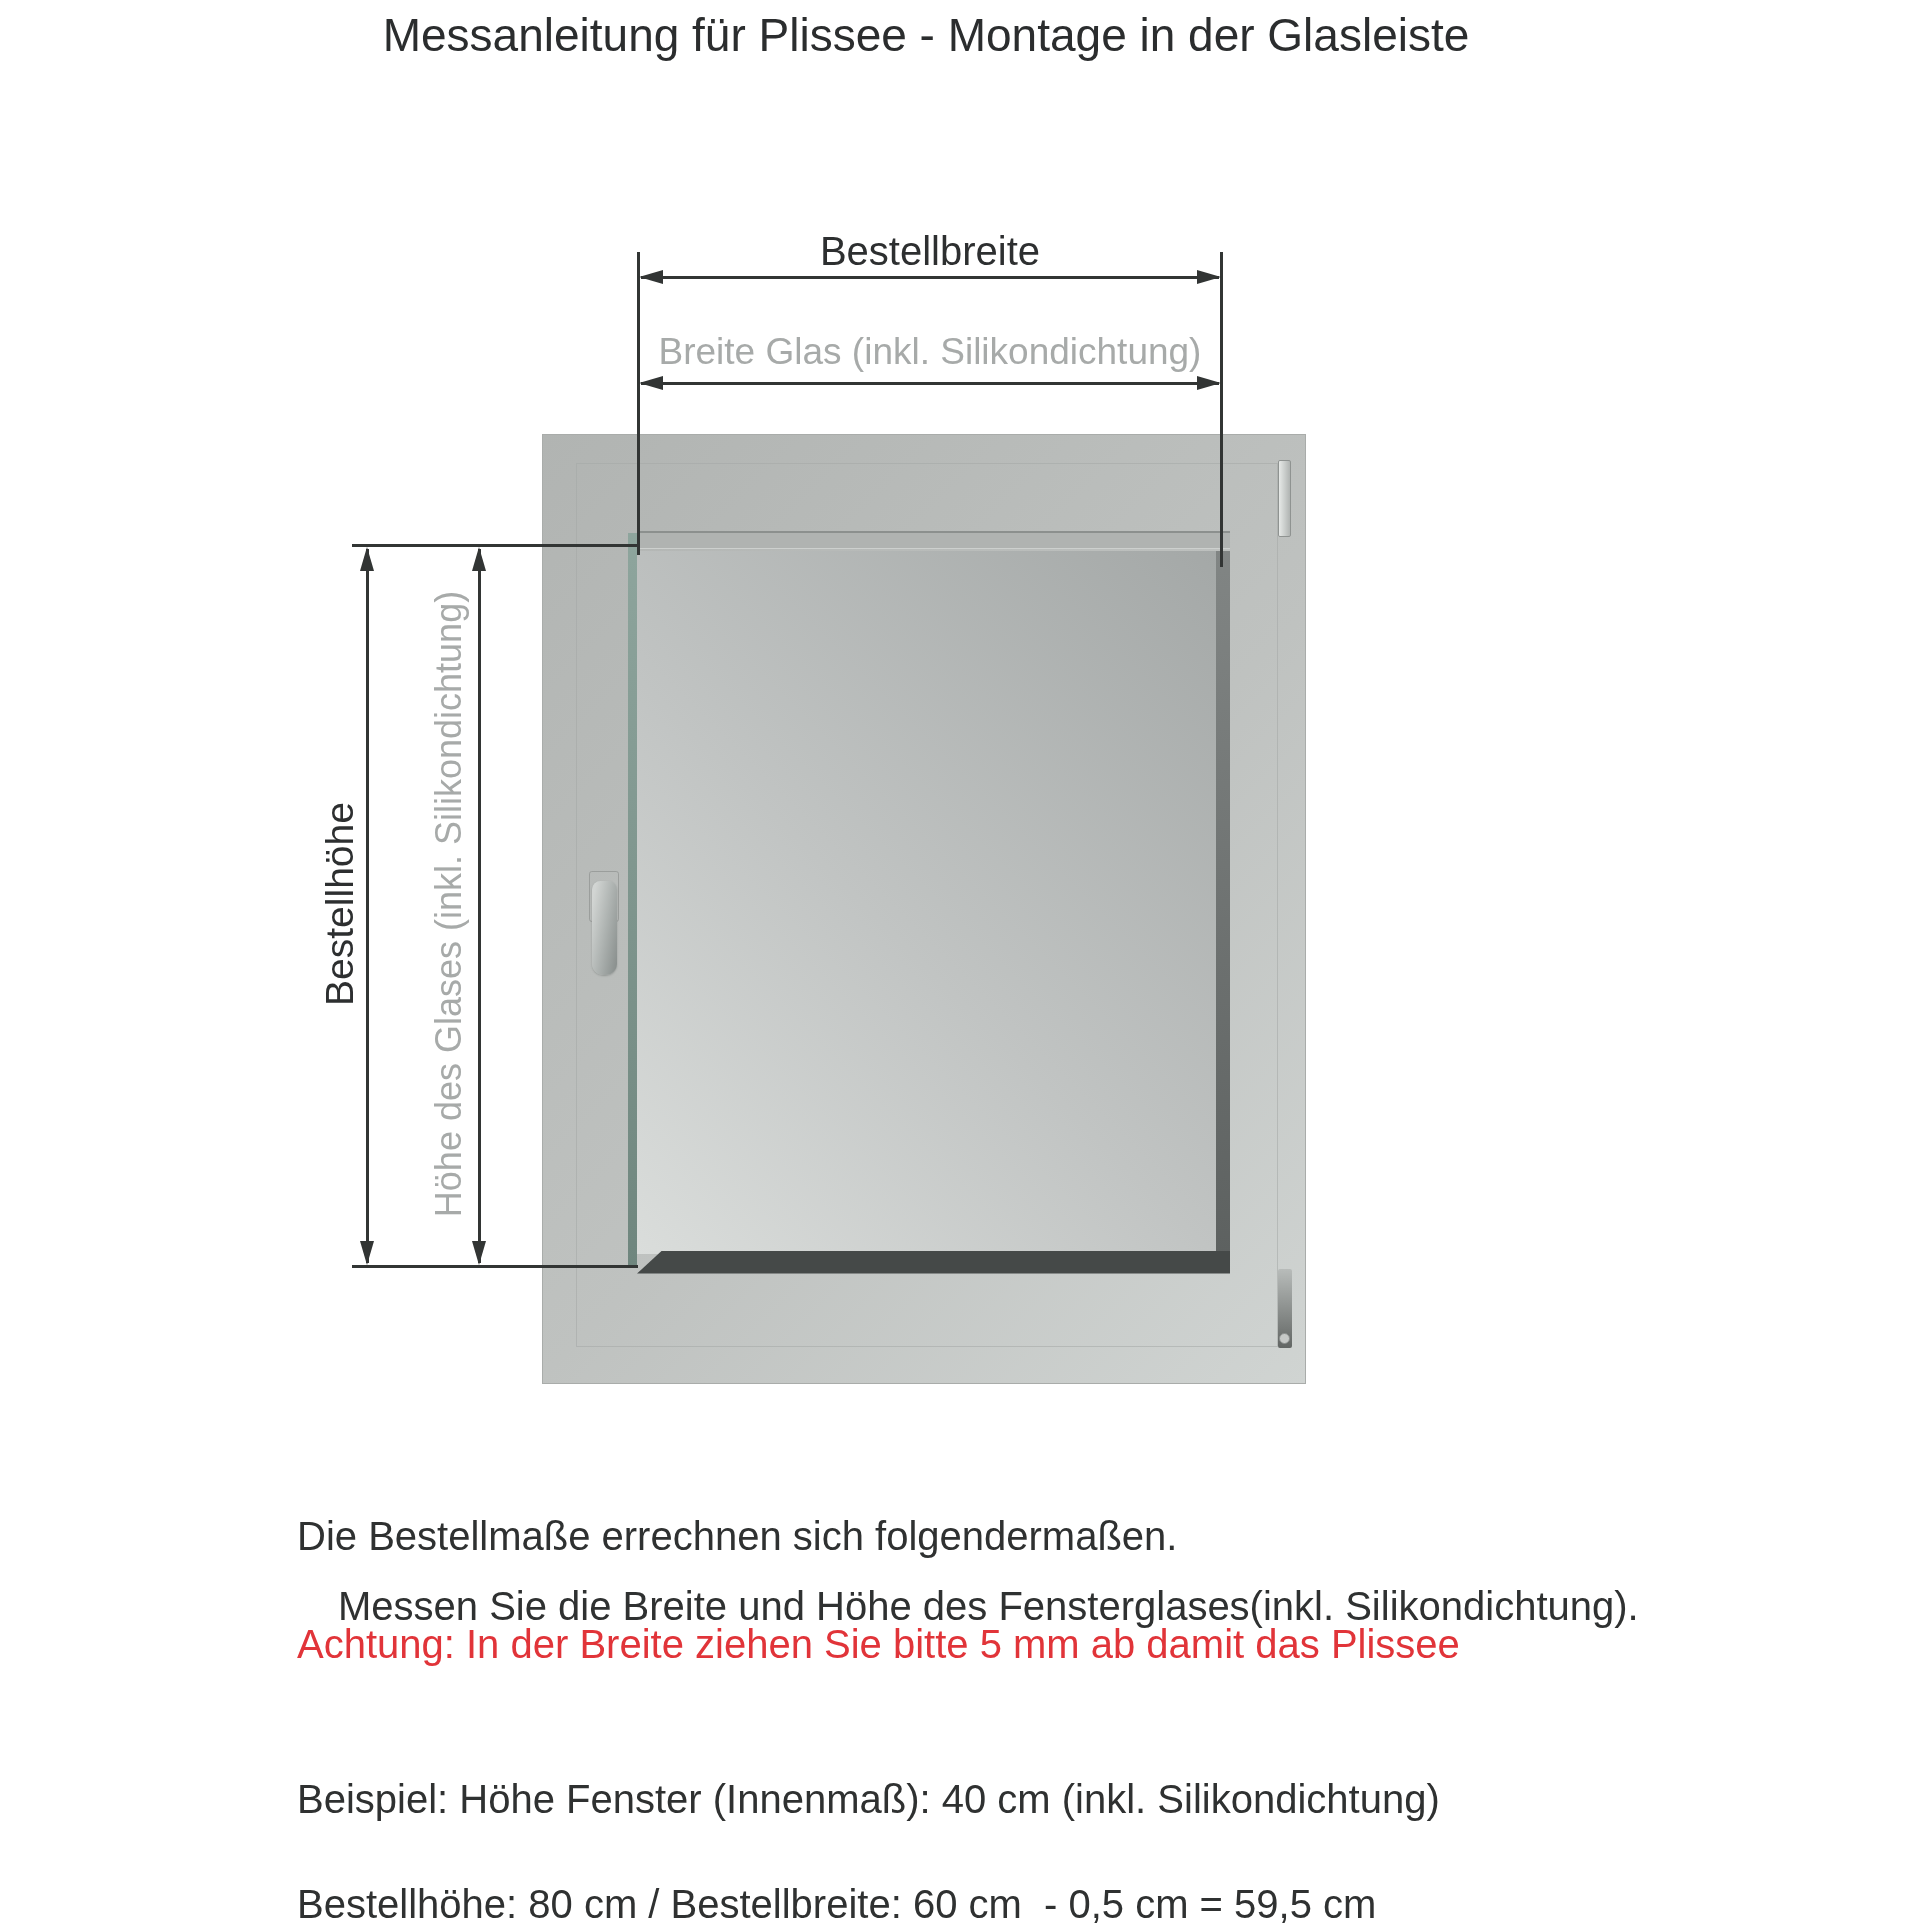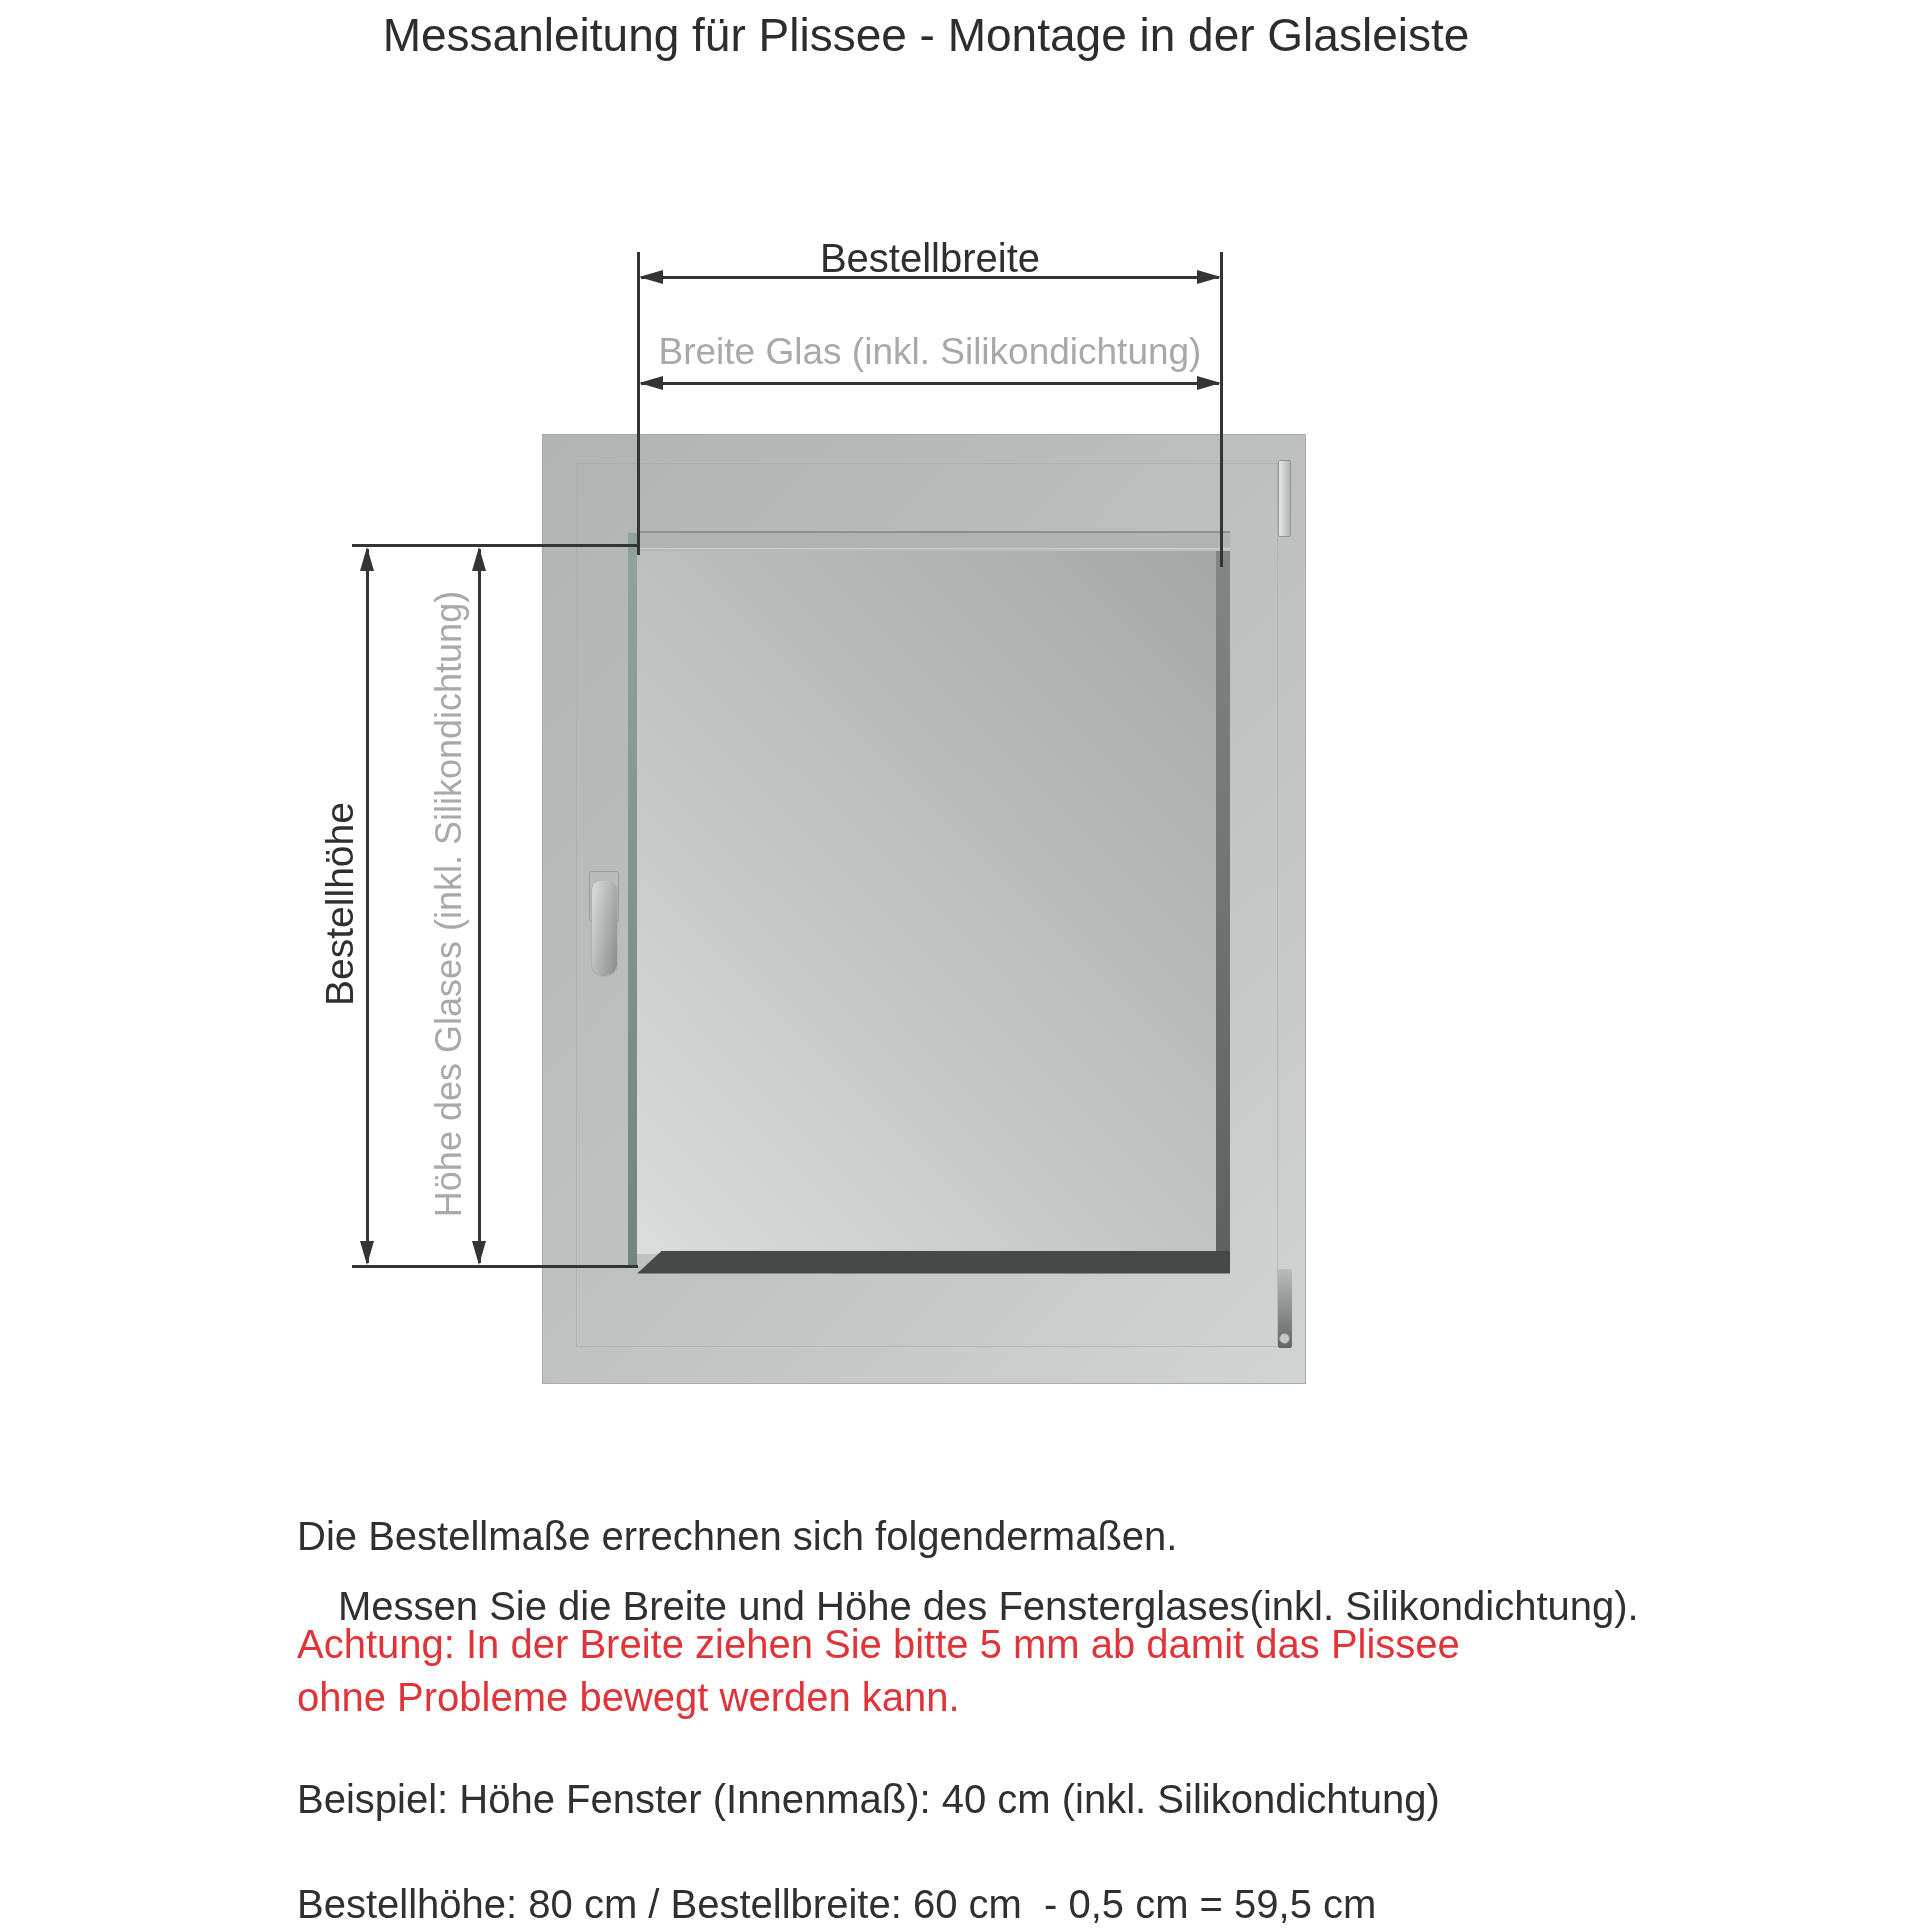--- a/index.html
+++ b/index.html
@@ -73,21 +73,21 @@
   .ext-h{height:2.8px;}
   .dim-h{height:2.8px;}
   .dim-v{width:2.8px;}
   .ah{position:absolute;width:0;height:0;border-style:solid;}
   .ah-l{border-width:7.5px 24.5px 7.5px 0;border-color:transparent #323534 transparent transparent;left:-1.9px;top:50%;transform:translateY(-50%);}
   .ah-r{border-width:7.5px 0 7.5px 24.5px;border-color:transparent transparent transparent #323534;right:-1.9px;top:50%;transform:translateY(-50%);}
   .ah-t{border-width:0 7.5px 24.5px 7.5px;border-color:transparent transparent #323534 transparent;top:-1.9px;left:50%;transform:translateX(-50%);}
   .ah-b{border-width:24.5px 7.5px 0 7.5px;border-color:#323534 transparent transparent transparent;bottom:-1.9px;left:50%;transform:translateX(-50%);}
   
   .dlab{white-space:pre;}
-  .lab-order-w{left:930px;top:229px;transform:translateX(-50%);font-size:40px;color:#2d2f30;margin-top:7px;}
+  .lab-order-w{left:930px;top:229px;transform:translateX(-50%);font-size:40px;color:#2d2f30;}
   .lab-glass-w{left:930px;top:331px;transform:translateX(-50%);font-size:37px;color:#a7aaa9;}
   .lab-order-h{left:340px;top:904px;transform:translate(-50%,-50%) rotate(-90deg);font-size:39px;color:#2d2f30;}
   .lab-glass-h{left:449px;top:904px;transform:translate(-50%,-50%) rotate(-90deg);font-size:36px;color:#a7aaa9;}
   
   .txt{left:297px;font-size:40px;line-height:47px;white-space:pre;color:#2f3131;}
   .txt.red{color:#e13439;}
   .t1{top:1513px;}
   .t2{top:1583px;margin-left:41px;}
   .t3{top:1621px;text-align:right;}
   .t4{top:1674px;}
@@ -141,19 +141,18 @@
 
   <div class="abs dline dim-v" style="left:478px;top:549px;height:714px;">
     <span class="ah ah-t"></span>
     <span class="ah ah-b"></span>
   </div>
   <div class="abs dlab lab-glass-h">Höhe des Glases (inkl. Silikondichtung)</div>
 
   <div class="abs txt t1">Die Bestellmaße errechnen sich folgendermaßen.</div>
   <div class="abs txt t2">Messen Sie die Breite und Höhe des Fensterglases(inkl. Silikondichtung).</div>
   <div class="abs txt red t3">Achtung: In der Breite ziehen Sie bitte 5 mm ab damit das Plissee</div>
-  <div class="abs txt red t4">ohne Probleme bewegt werden kann.</div>
 
   <div class="abs txt t5">Beispiel: Höhe Fenster (Innenmaß): 40 cm (inkl. Silikondichtung)</div>
   <div class="abs txt t7">Bestellhöhe: 80 cm / Bestellbreite: 60 cm  - 0,5 cm = 59,5 cm</div>
 
 </div>
 
 
 </body></html>

